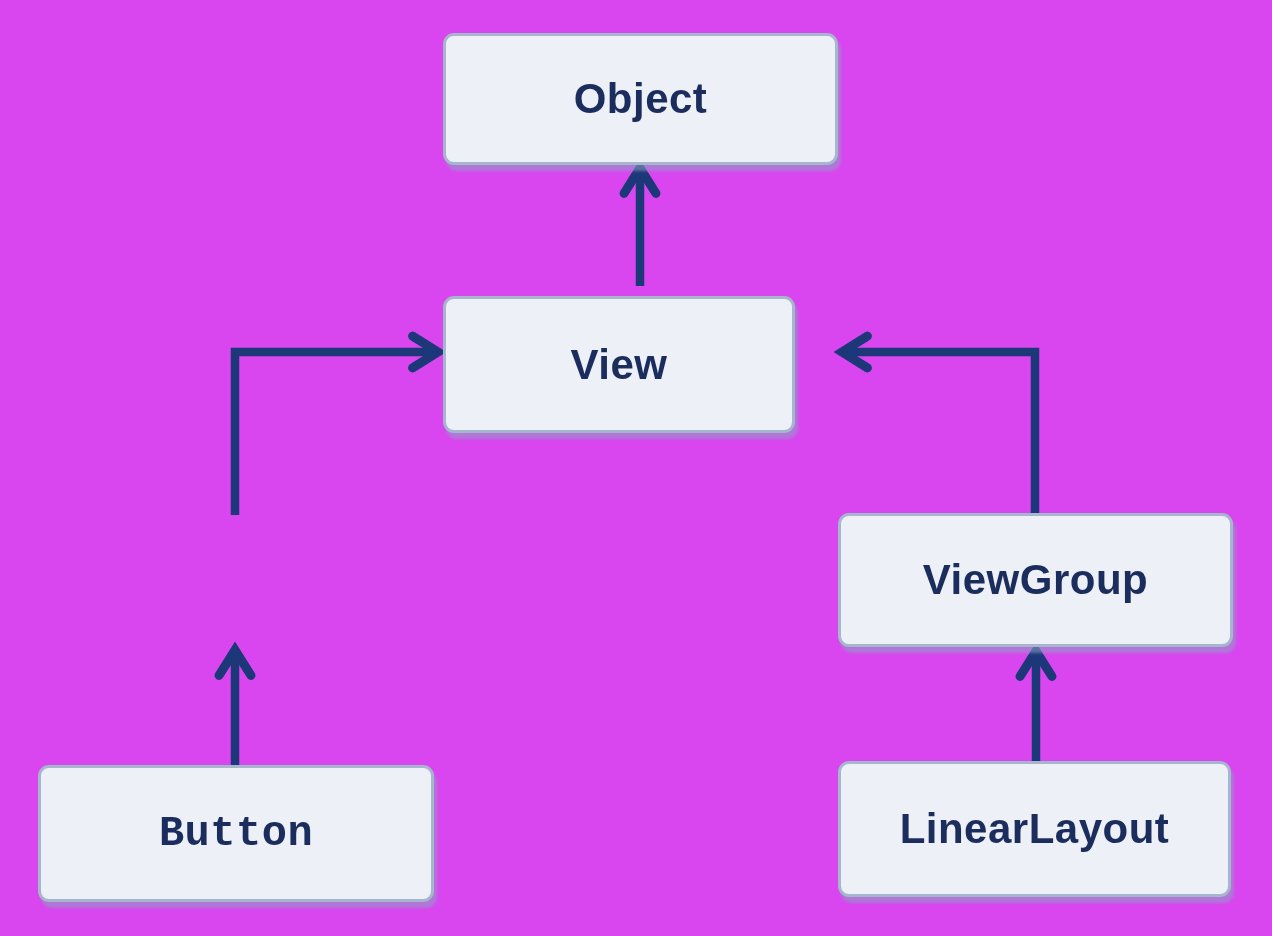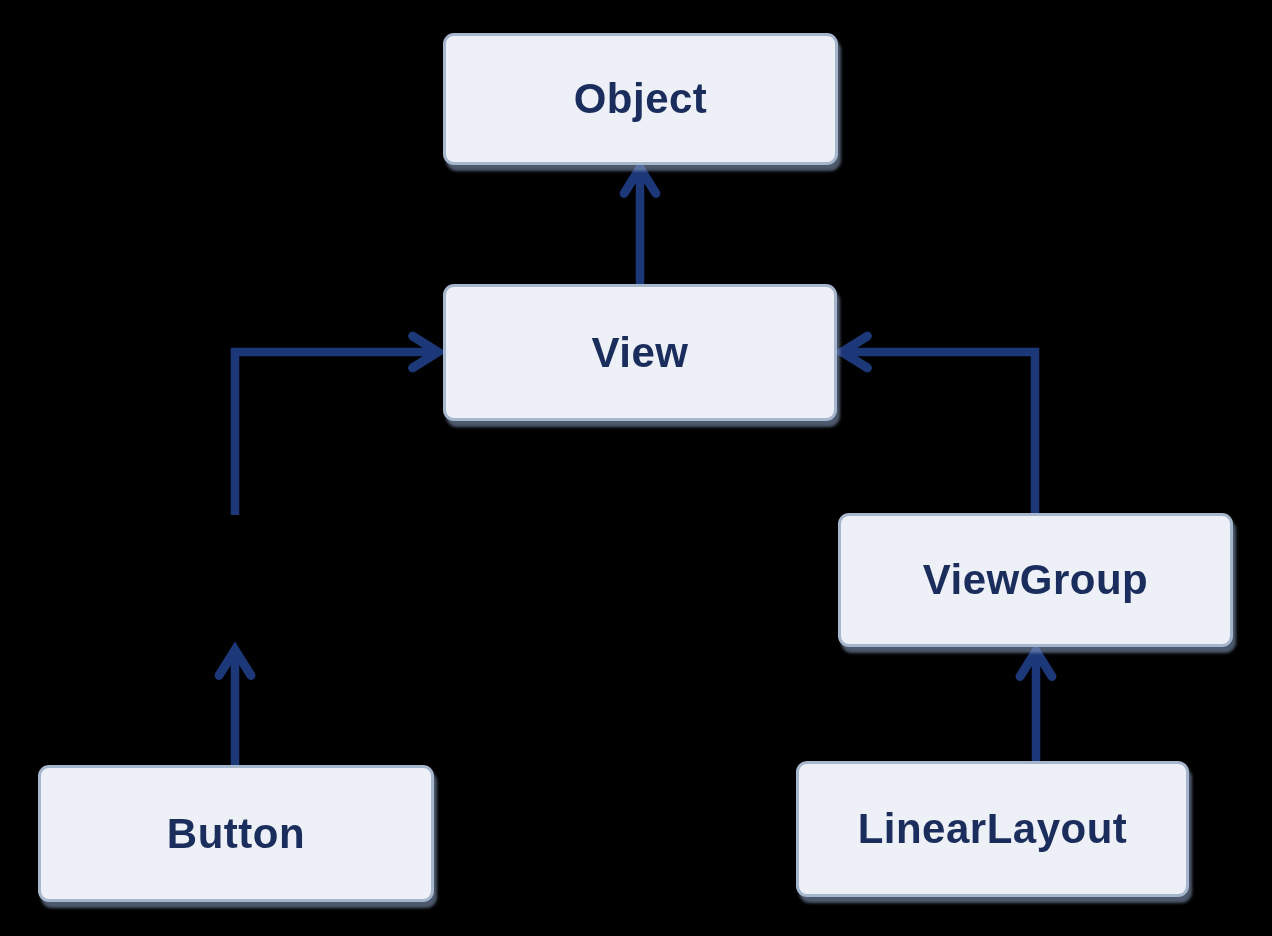--- a/index.html
+++ b/index.html
@@ -5,21 +5,21 @@
   html, body {
     margin: 0;
     padding: 0;
     background: #ffffff;
     font-family: "Liberation Sans", sans-serif;
   }
   .canvas {
     position: relative;
     width: 1272px;
     height: 936px;
-    background: #000000;
+    background: #d946ef;
     overflow: hidden;
   }
   .edge-layer {
     position: absolute;
     left: 0;
     top: 0;
     width: 1272px;
     height: 936px;
     pointer-events: none;
   }
@@ -57,30 +57,30 @@
       <polyline points="235,767 235,650" fill="none" stroke="#1c3879" stroke-width="8.5" stroke-linejoin="miter"></polyline>
       <path d="M219.0644140623735 675.4176533304025 L235 650 L250.9355859376265 675.4176533304025" fill="none" stroke="#1c3879" stroke-width="9" stroke-linecap="round"></path>
       <polyline points="1036,763 1036,651" fill="none" stroke="#1c3879" stroke-width="8.5" stroke-linejoin="miter"></polyline>
       <path d="M1020.0644140623735 676.4176533304025 L1036 651 L1051.9355859376265 676.4176533304025" fill="none" stroke="#1c3879" stroke-width="9" stroke-linecap="round"></path>
     </svg>
 
   <div class="node" style="left: 443px; top: 33px; width: 395px; height: 132px;">
     <span class="node-label">Object</span>
   </div>
 
-  <div class="node" style="left: 443px; top: 284px; width: 394px; height: 137px;">
+  <div class="node" style="left: 443px; top: 296px; width: 352px; height: 137px;">
     <span class="node-label">View</span>
   </div>
 
 
   <div class="node" style="left: 838px; top: 513px; width: 395px; height: 134px; text-align: center;">
     <span class="node-label">ViewGroup</span>
   </div>
 
-  <div class="node" style="left: 38px; top: 765px; width: 396px; height: 137px;">
+  <div class="node" style="left: 38px; top: 765px; width: 396px; height: 137px; font-family: Liberation Mono, monospace;">
     <span class="node-label">Button</span>
   </div>
 
-  <div class="node" style="left: 796px; top: 761px; width: 393px; height: 136px;">
+  <div class="node" style="left: 838px; top: 761px; width: 393px; height: 136px;">
     <span class="node-label">LinearLayout</span>
   </div>
 
 </div>
 
 </body></html>

